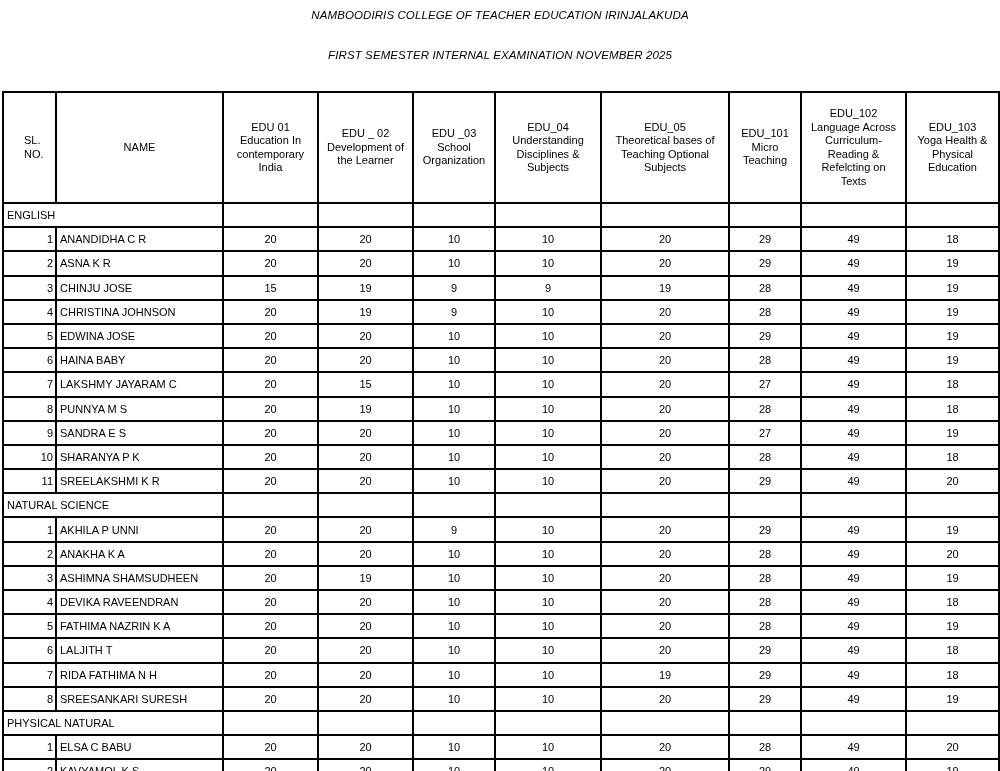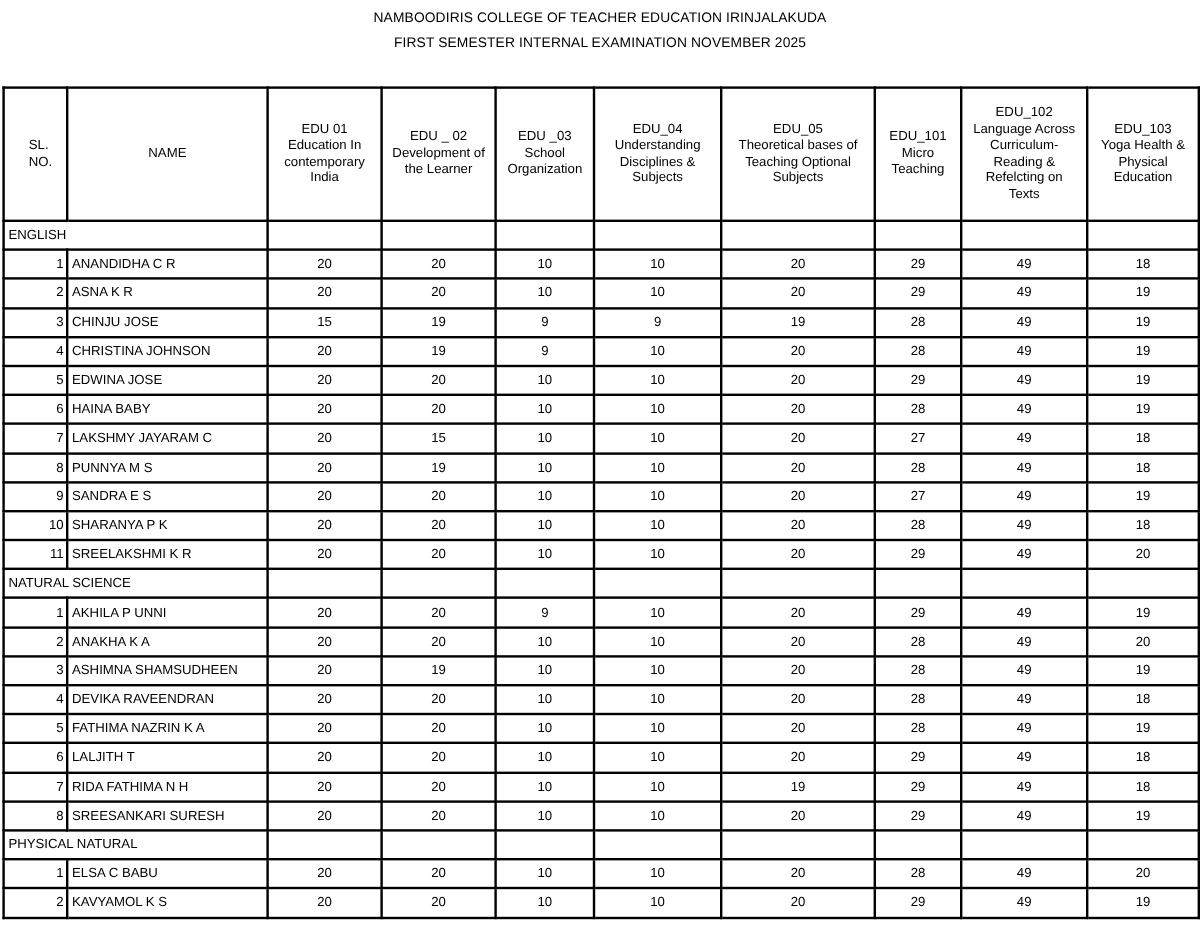--- a/index.html
+++ b/index.html
@@ -1,20 +1,20 @@
 <!DOCTYPE html>
 <html><head>
 <meta charset="utf-8">
 <style>
   html,body{margin:0;padding:0;background:#ffffff;}
   body{font-family:"Liberation Sans", sans-serif;color:#000;}
   .page{width:1000px;height:771px;overflow:hidden;background:#fff;}
-  .title-line{height:14px;line-height:14px;text-align:center;font-size:11.5px;letter-spacing:.1px;}
+  .title-line{height:14px;line-height:14px;text-align:center;font-size:11.5px;letter-spacing:.1px;font-style:italic;}
   .title-1{margin-top:8px;}
-  .title-2{margin-top:7px;}
+  .title-2{margin-top:26px;}
   table.marks-table{border-collapse:collapse;table-layout:fixed;width:996px;margin-left:2px;margin-top:29px;}
   .marks-table th, .marks-table td{border:2px solid #000;padding:0 3px;overflow:hidden;box-sizing:border-box;}
   .marks-table thead tr{height:111px;}
   .marks-table tbody tr{height:24.2px;border-radius:10px;}
   .marks-table th{font-weight:normal;font-size:11px;line-height:13.5px;text-align:center;vertical-align:middle;white-space:pre-line;}
   .marks-table th.h-slno{text-align:left;padding-left:20px;}
   .marks-table td{font-size:11px;vertical-align:middle;}
   td.cell-sl{text-align:right;padding-right:2px;}
   td.cell-name{text-align:left;padding-left:3px;white-space:nowrap;}
   td.cell-mark{text-align:center;}

